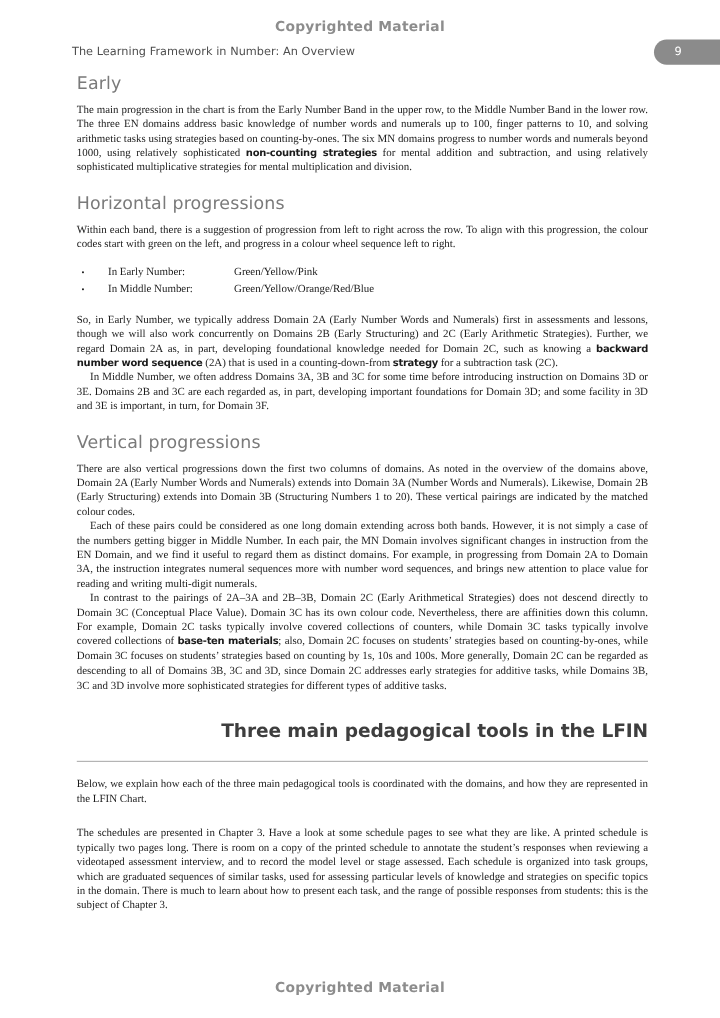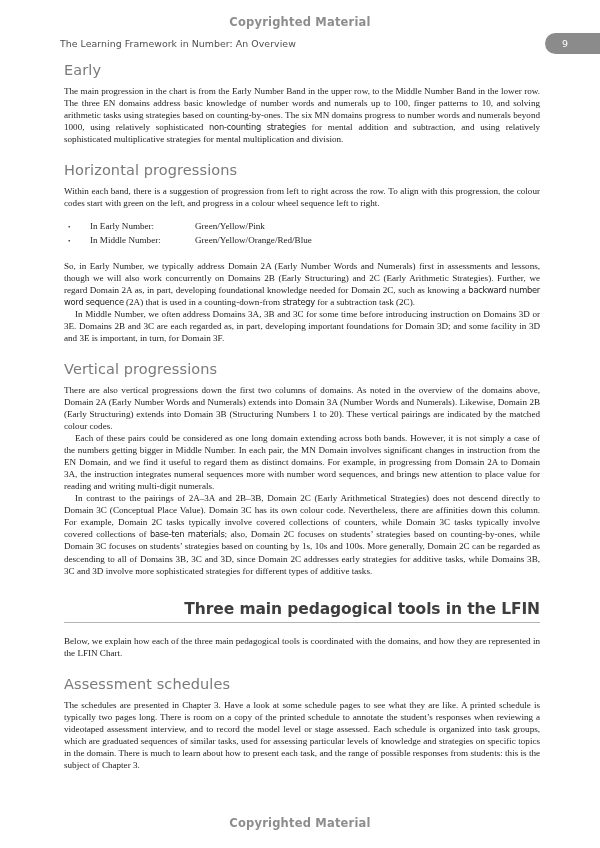--- a/index.html
+++ b/index.html
@@ -86,41 +86,41 @@
     letter-spacing: 0.1px;
   }
 
   h1.major {
     font-family: "DejaVu Sans", "Liberation Sans", sans-serif;
     font-weight: bold;
     font-size: 15.5px;
     color: #3e3e3e;
     text-align: right;
     margin: 0;
-    padding-bottom: 4px;
+    padding-bottom: 16px;
     border-bottom: 1px solid #b4b4b4;
     letter-spacing: -0.1px;
   }
   .major-wrap { margin-top: 23px; }
 
   p.body {
     margin: 0;
     font-size: 9.1px;
     line-height: 12.05px;
     text-align: justify;
     text-justify: inter-word;
     color: #1b1b1b;
     hyphens: none;
   }
   p.body + p.body { text-indent: 11px; }
   p.body.noindent { text-indent: 0; }
 
   b.term {
     font-family: "DejaVu Sans", "Liberation Sans", sans-serif;
-    font-weight: normal;
+    font-weight: bold;
     font-size: 8.3px;
     letter-spacing: -0.25px;
   }
 
   ul.bullets {
     list-style: none;
     margin: 11px 0 0 0;
     padding: 0;
   }
   ul.bullets li {
@@ -195,20 +195,19 @@
     <p class="body"><span>In contrast to the pairings of 2A–3A and 2B–3B, Domain 2C (Early Arithmetical Strategies) does not descend directly to Domain 3C (Conceptual Place Value). Domain 3C has its own colour code. Nevertheless, there are affinities down this column. For example, Domain 2C tasks typically involve covered collections of counters, while Domain 3C tasks typically involve covered collections of </span><b class="term">base-ten materials</b><span>; also, Domain 2C focuses on students’ strategies based on counting-by-ones, while Domain 3C focuses on students’ strategies based on counting by 1s, 10s and 100s. More generally, Domain 2C can be regarded as descending to all of Domains 3B, 3C and 3D, since Domain 2C addresses early strategies for additive tasks, while Domains 3B, 3C and 3D involve more sophisticated strategies for different types of additive tasks.</span></p>
 
     <div class="major-wrap">
       <h1 class="major">Three main pedagogical tools in the LFIN</h1>
     </div>
 
     <div class="blockgap"></div>
     <p class="body noindent">Below, we explain how each of the three main pedagogical tools is coordinated with the domains, and how they are represented in the LFIN Chart.</p>
 
     <div class="blockgap-lg"></div>
-    <h2 class="sec">Assessment schedules</h2>
     <p class="body">The schedules are presented in Chapter 3. Have a look at some schedule pages to see what they are like. A printed schedule is typically two pages long. There is room on a copy of the printed schedule to annotate the student’s responses when reviewing a videotaped assessment interview, and to record the model level or stage assessed. Each schedule is organized into task groups, which are graduated sequences of similar tasks, used for assessing particular levels of knowledge and strategies on specific topics in the domain. There is much to learn about how to present each task, and the range of possible responses from students: this is the subject of Chapter 3.</p>
 
   </div>
 
   <div class="watermark watermark-bottom">Copyrighted Material</div>
 
 </div>
 
 </body></html>

